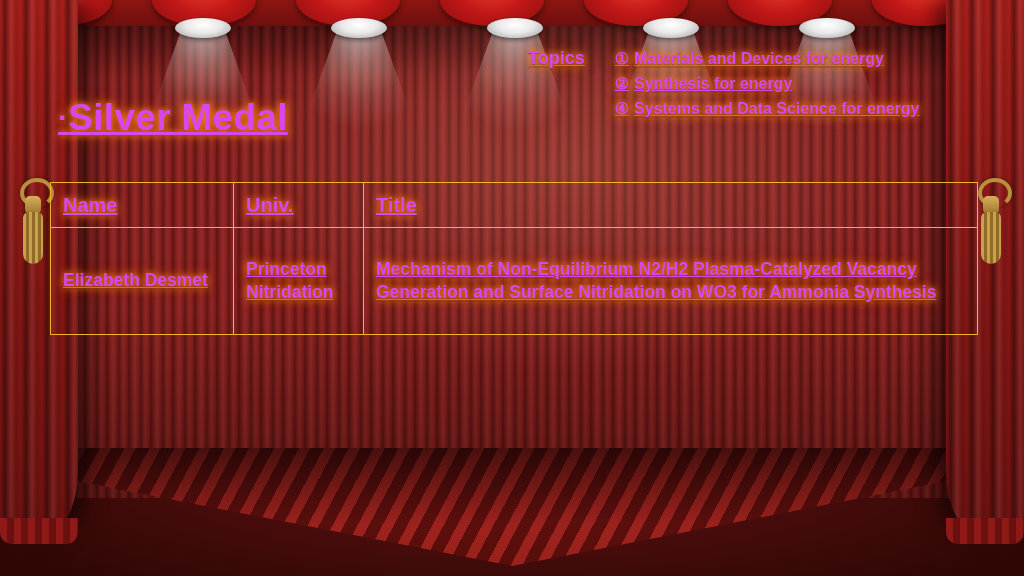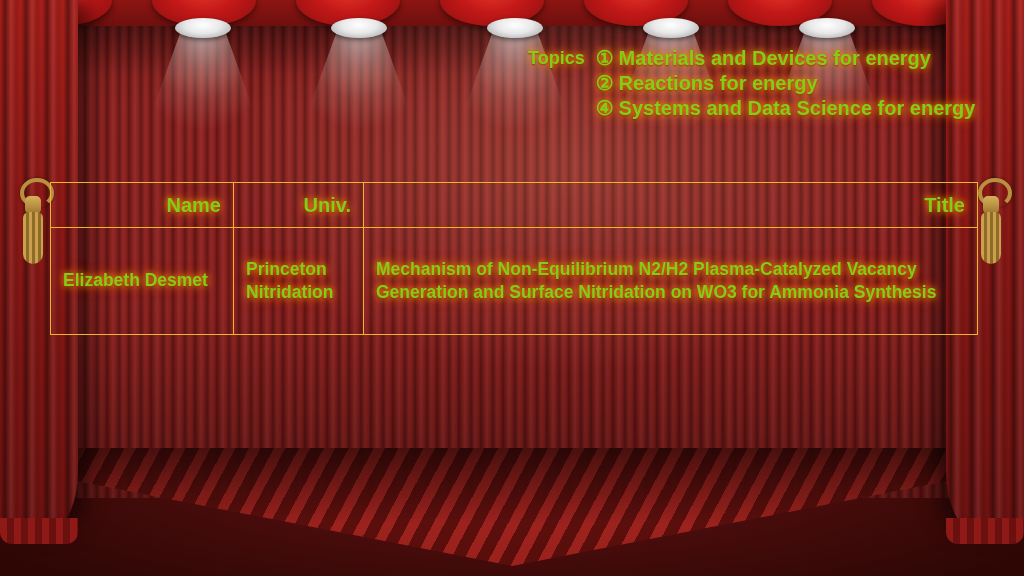--- a/index.html
+++ b/index.html
@@ -69,38 +69,38 @@
   
   .hem{position:absolute;left:0;top:448px;width:1024px;height:128px;
     background:repeating-linear-gradient(118deg,#a32420 0 10px,#5d100e 10px 22px);
     clip-path:polygon(0 0,1024px 0,1024px 18px,512px 118px,0 18px);
     filter:drop-shadow(0 4px 6px rgba(0,0,0,.6));opacity:.92;}
   .hem-dark{position:absolute;left:0;top:448px;width:1024px;height:128px;
     background:linear-gradient(180deg,rgba(0,0,0,.55),rgba(0,0,0,0) 60%);
     clip-path:polygon(0 0,1024px 0,1024px 18px,512px 118px,0 18px);}
 
   
-  .glow{color:#84cc16;
-    text-shadow:0 0 6px rgba(255,150,20,.95),0 0 14px rgba(255,110,10,.75),0 1px 2px rgba(90,20,0,.9);}
+  .glow{color:#d946ef;
+    text-shadow:0 0 6px rgba(255,150,20,.95),0 0 14px rgba(255,110,10,.75),0 1px 2px rgba(90,20,0,.9);text-decoration:underline;}
   .title{position:absolute;left:58px;top:97px;font-size:37px;font-weight:700;
     letter-spacing:.3px;white-space:nowrap;}
   .title .dot{font-size:30px;vertical-align:2px;}
 
   .topics{position:absolute;left:528px;top:46px;display:flex;gap:11px;align-items:flex-start;}
   .topics-label{font-size:18px;font-weight:700;line-height:25px;white-space:nowrap;}
   .topics-list{display:flex;flex-direction:column;}
-  .topic-item{font-size:20px;font-weight:700;line-height:25px;white-space:nowrap;}
+  .topic-item{font-size:16px;font-weight:700;line-height:25px;white-space:nowrap;margin-left:19px;}
   .topic-item .num{margin-right:5px;}
 
   
   .tbl{position:absolute;left:50px;top:182px;width:928px;border-collapse:collapse;
     table-layout:fixed;}
   .tbl td,.tbl th{border:1.6px solid #f0b428;padding:7px 12px;vertical-align:middle;
     font-weight:700;background:transparent;}
-  .tbl th{font-size:20px;text-align:right;height:30px;}
+  .tbl th{font-size:20px;text-align:left;height:30px;}
   .tbl td{font-size:17.5px;text-align:left;line-height:1.33;}
   .c-name{width:183px;}
   .c-univ{width:130px;}
   .r1 td{height:84px;}
   .r2 td{height:92px;}
   .r3 td{height:92px;}
   .cell-title{font-size:18px;}
 </style>
 </head>
 <body>
@@ -146,26 +146,27 @@
     <div class="rope"></div>
     <div class="head"></div>
     <div class="skirt"></div>
   </div>
   <div class="tieback" style="right:16px;top:178px">
     <div class="rope"></div>
     <div class="head"></div>
     <div class="skirt"></div>
   </div>
 
+  <div class="title glow"><span class="dot">·</span><span>Silver Medal</span></div>
 
   <div class="topics">
     <div class="topics-label glow">Topics</div>
     <div class="topics-list">
       <div class="topic-item glow"><span class="num">①</span><span>Materials and Devices for energy</span></div>
-      <div class="topic-item glow"><span class="num">②</span><span>Reactions for energy</span></div>
+      <div class="topic-item glow"><span class="num">②</span><span>Synthesis for energy</span></div>
       <div class="topic-item glow"><span class="num">④</span><span>Systems and Data Science for energy</span></div>
     </div>
   </div>
 
   <table class="tbl">
     <colgroup>
         <col class="c-name">
         <col class="c-univ">
         <col>
       </colgroup>

